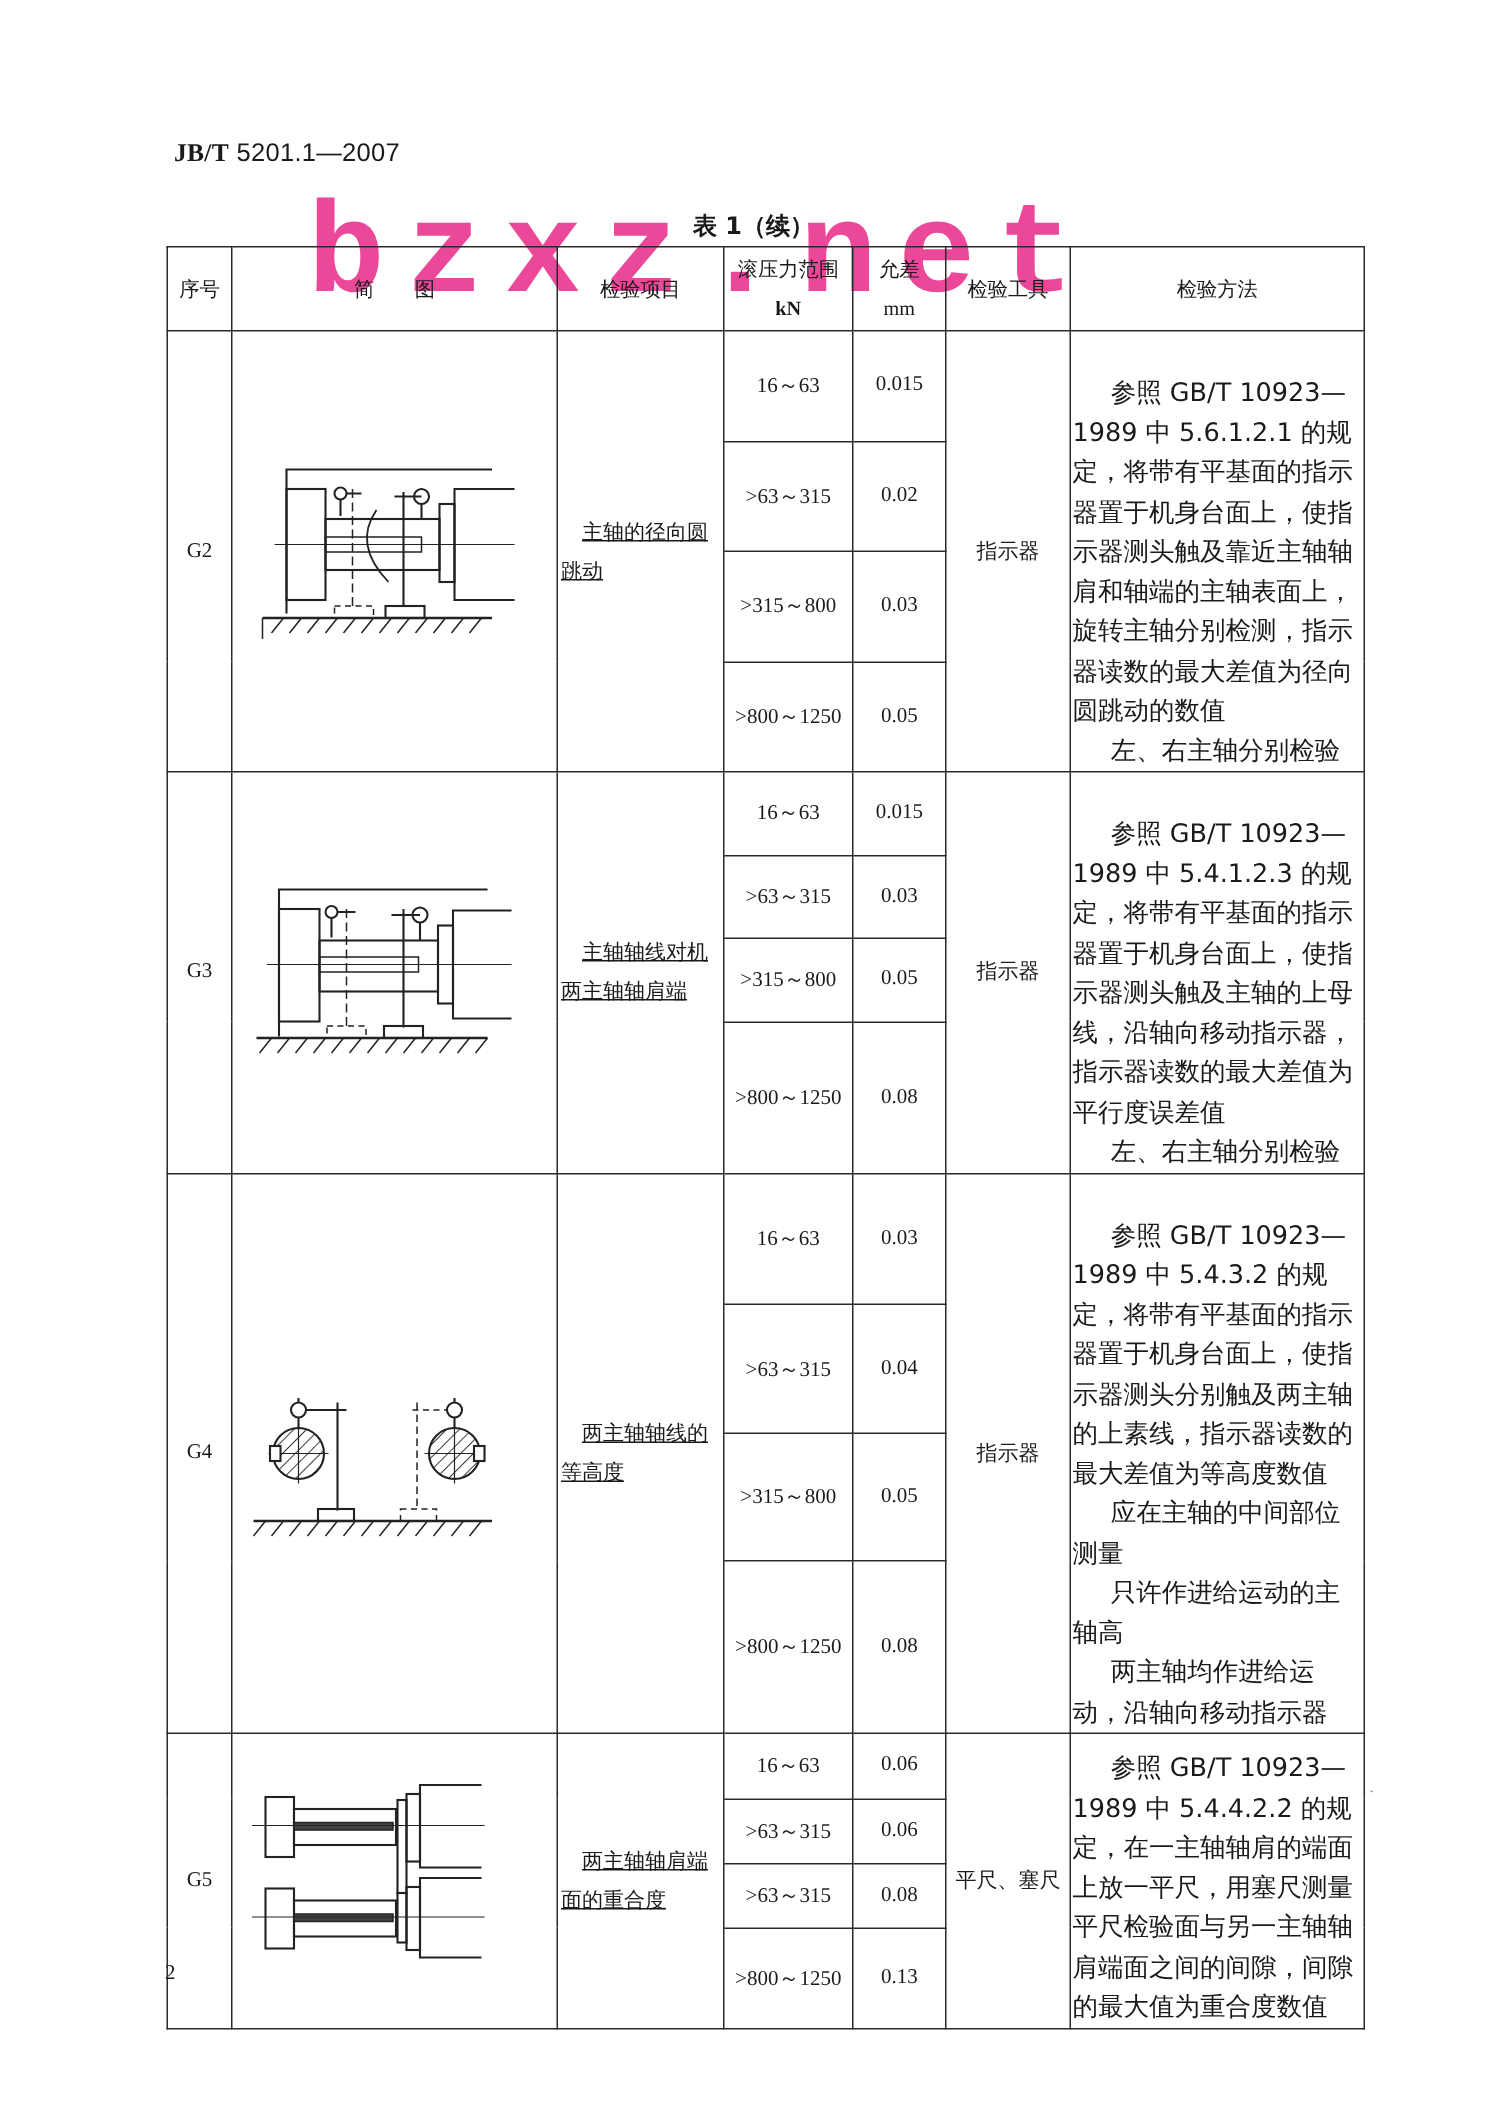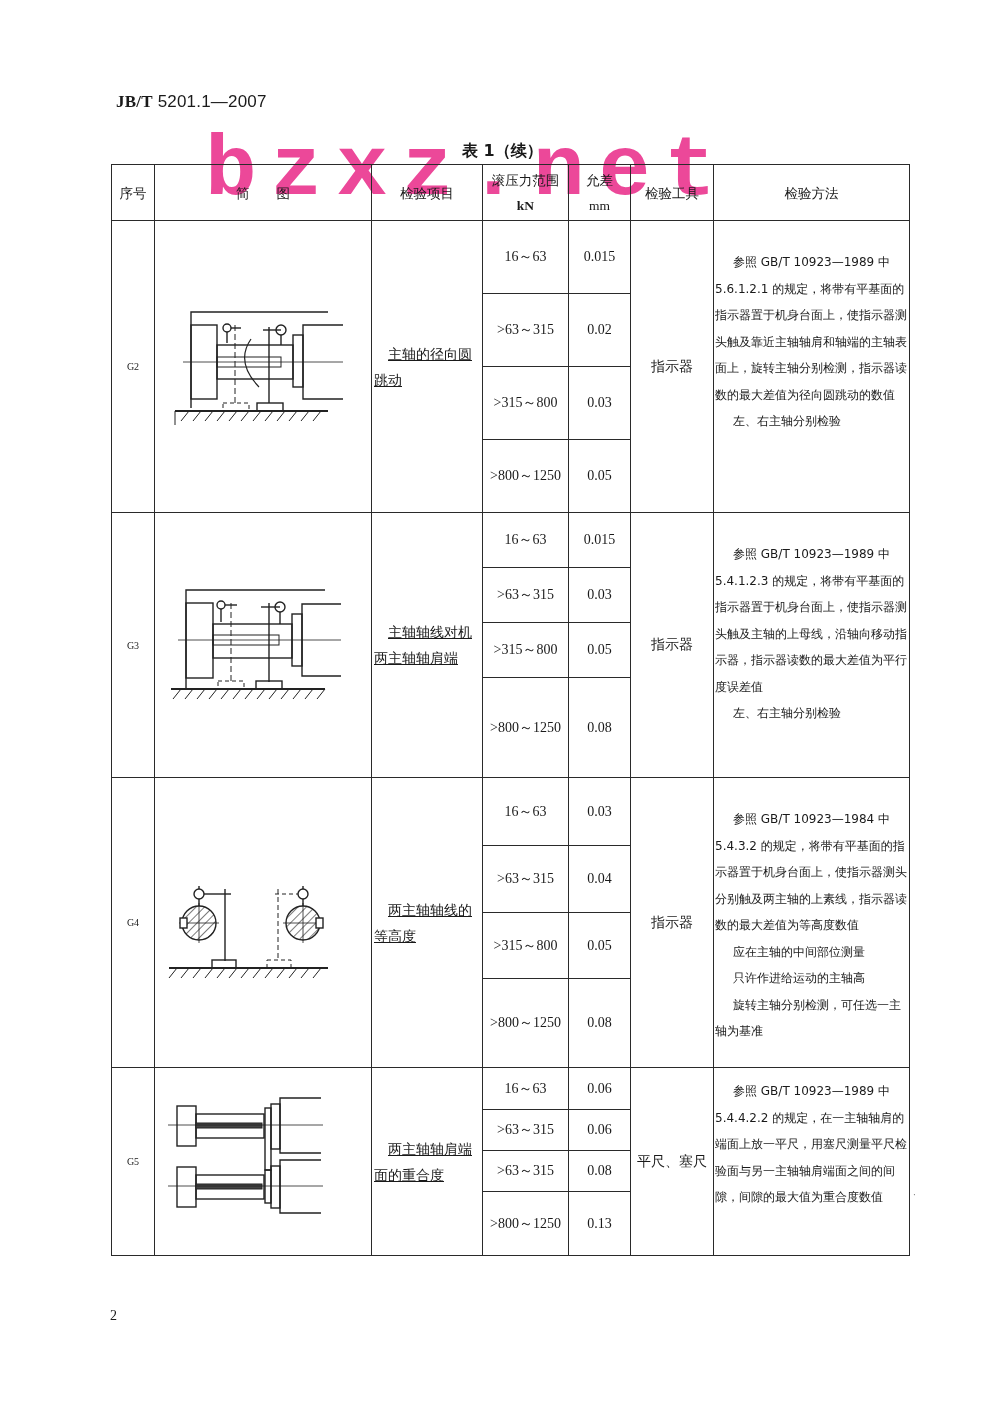--- a/index.html
+++ b/index.html
@@ -37,27 +37,27 @@
   }
   .hdr-two-line span { display: block; }
   .item-cell {
     text-align: left !important; padding: 0 2px !important;
     font-family: "DejaVu Sans", sans-serif; font-size: 14px; line-height: 26px; text-decoration: underline;
   }
   .item-cell .indent { padding-left: 14px; }
   .tool-cell { font-family: "DejaVu Sans", sans-serif; font-size: 14px; }
   .method-cell {
     text-align: left !important; vertical-align: top !important;
-    font-family: "DejaVu Sans", sans-serif; font-size: 12px; line-height: 26.5px;
+    font-family: "DejaVu Sans", sans-serif; font-size: 17px; line-height: 26.5px;
     padding: 28px 1px 0 1px !important;
   }
   .method-cell p { margin: 0; }
   .method-cell p.indent { text-indent: 1.5em; }
   .range-cell, .tol-cell { font-size: 14px; font-family: "Liberation Serif", "DejaVu Serif", serif; }
-  .seq-cell { font-size: 10px; font-family: "Liberation Serif", serif; }
+  .seq-cell { font-size: 14px; font-family: "Liberation Serif", serif; }
   .diagram-cell svg { display: block; margin: 0 auto; }
   .page-num {
     position: absolute; left: 110px; top: 1308px; font-size: 14px;
     font-family: "Liberation Serif", serif;
   }
   .margin-dot { position: absolute; left: 913px; top: 1190px; font-size: 9px; color: #777; }
 </style>
 </head>
 <body>
 
@@ -273,24 +273,24 @@
         </svg>
       </td>
       <td class="item-cell" rowspan="4">
           <div class="indent">两主轴轴线的</div>
           <div>等高度</div>
         </td>
       <td class="range-cell">16～63</td>
       <td class="tol-cell">0.03</td>
       <td class="tool-cell" rowspan="4">指示器</td>
       <td class="method-cell" rowspan="4">
-        <p class="indent">参照 GB/T 10923—1984 中 5.4.3.2 的规定，将带有平基面的指示器置于机身台面上，使指示器测头分别触及两主轴的上素线，指示器读数的最大差值为等高度数值</p>
+        <p class="indent">参照 GB/T 10923—1989 中 5.4.3.2 的规定，将带有平基面的指示器置于机身台面上，使指示器测头分别触及两主轴的上素线，指示器读数的最大差值为等高度数值</p>
         <p class="indent">应在主轴的中间部位测量</p>
         <p class="indent">只许作进给运动的主轴高</p>
-        <p class="indent">旋转主轴分别检测，可任选一主轴为基准</p>
+        <p class="indent">两主轴均作进给运动，沿轴向移动指示器</p>
       </td>
     </tr>
     <tr style="height:67px">
       <td class="range-cell">&gt;63～315</td>
       <td class="tol-cell">0.04</td>
     </tr>
     <tr style="height:66px">
       <td class="range-cell">&gt;315～800</td>
       <td class="tol-cell">0.05</td>
     </tr>

